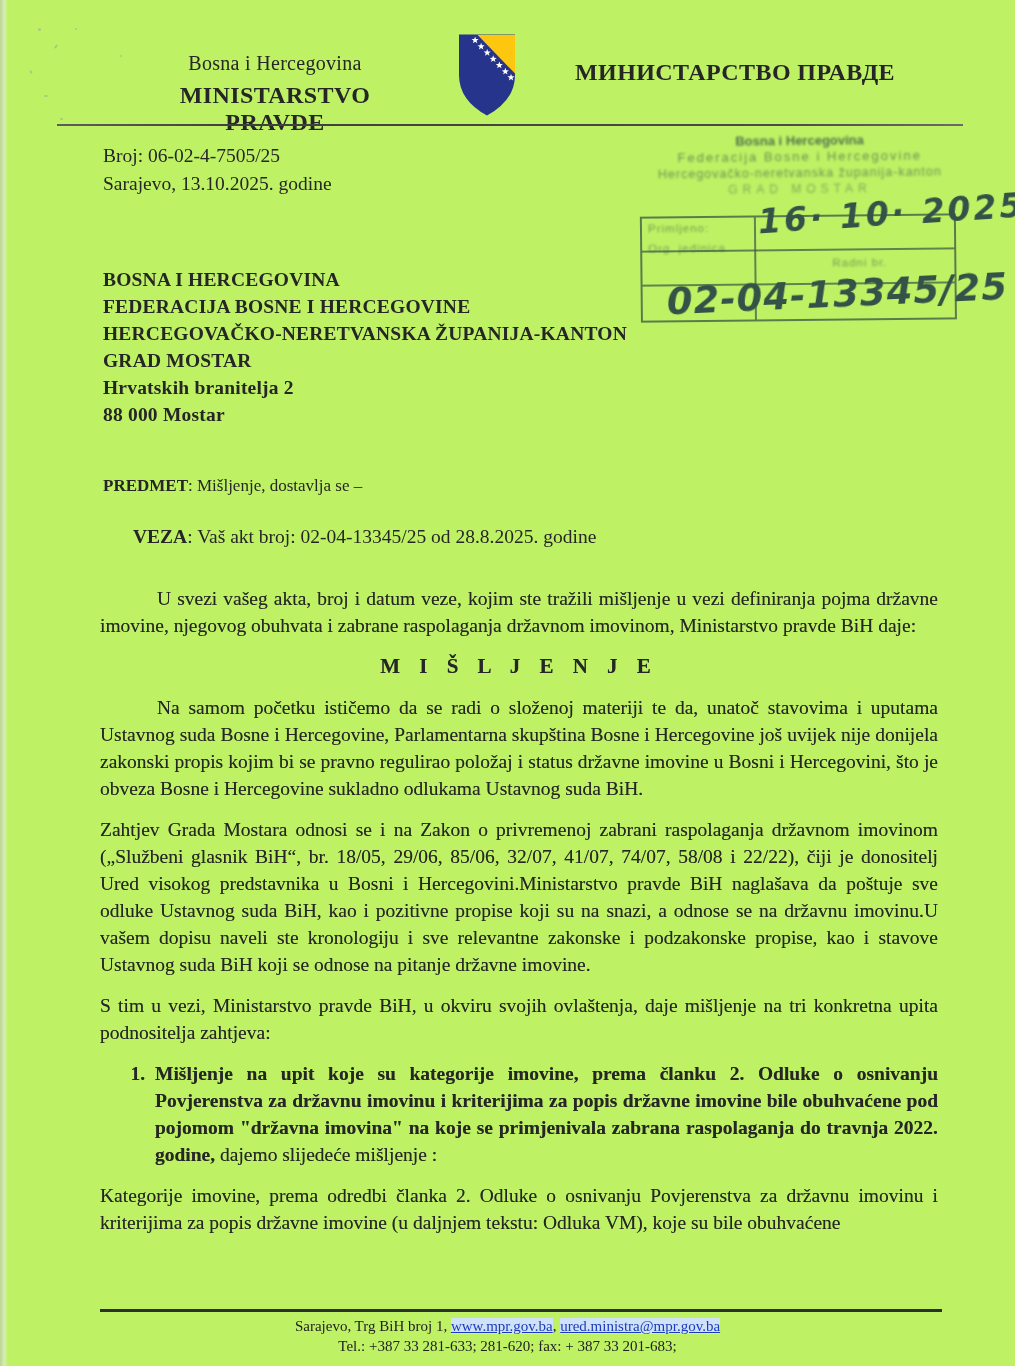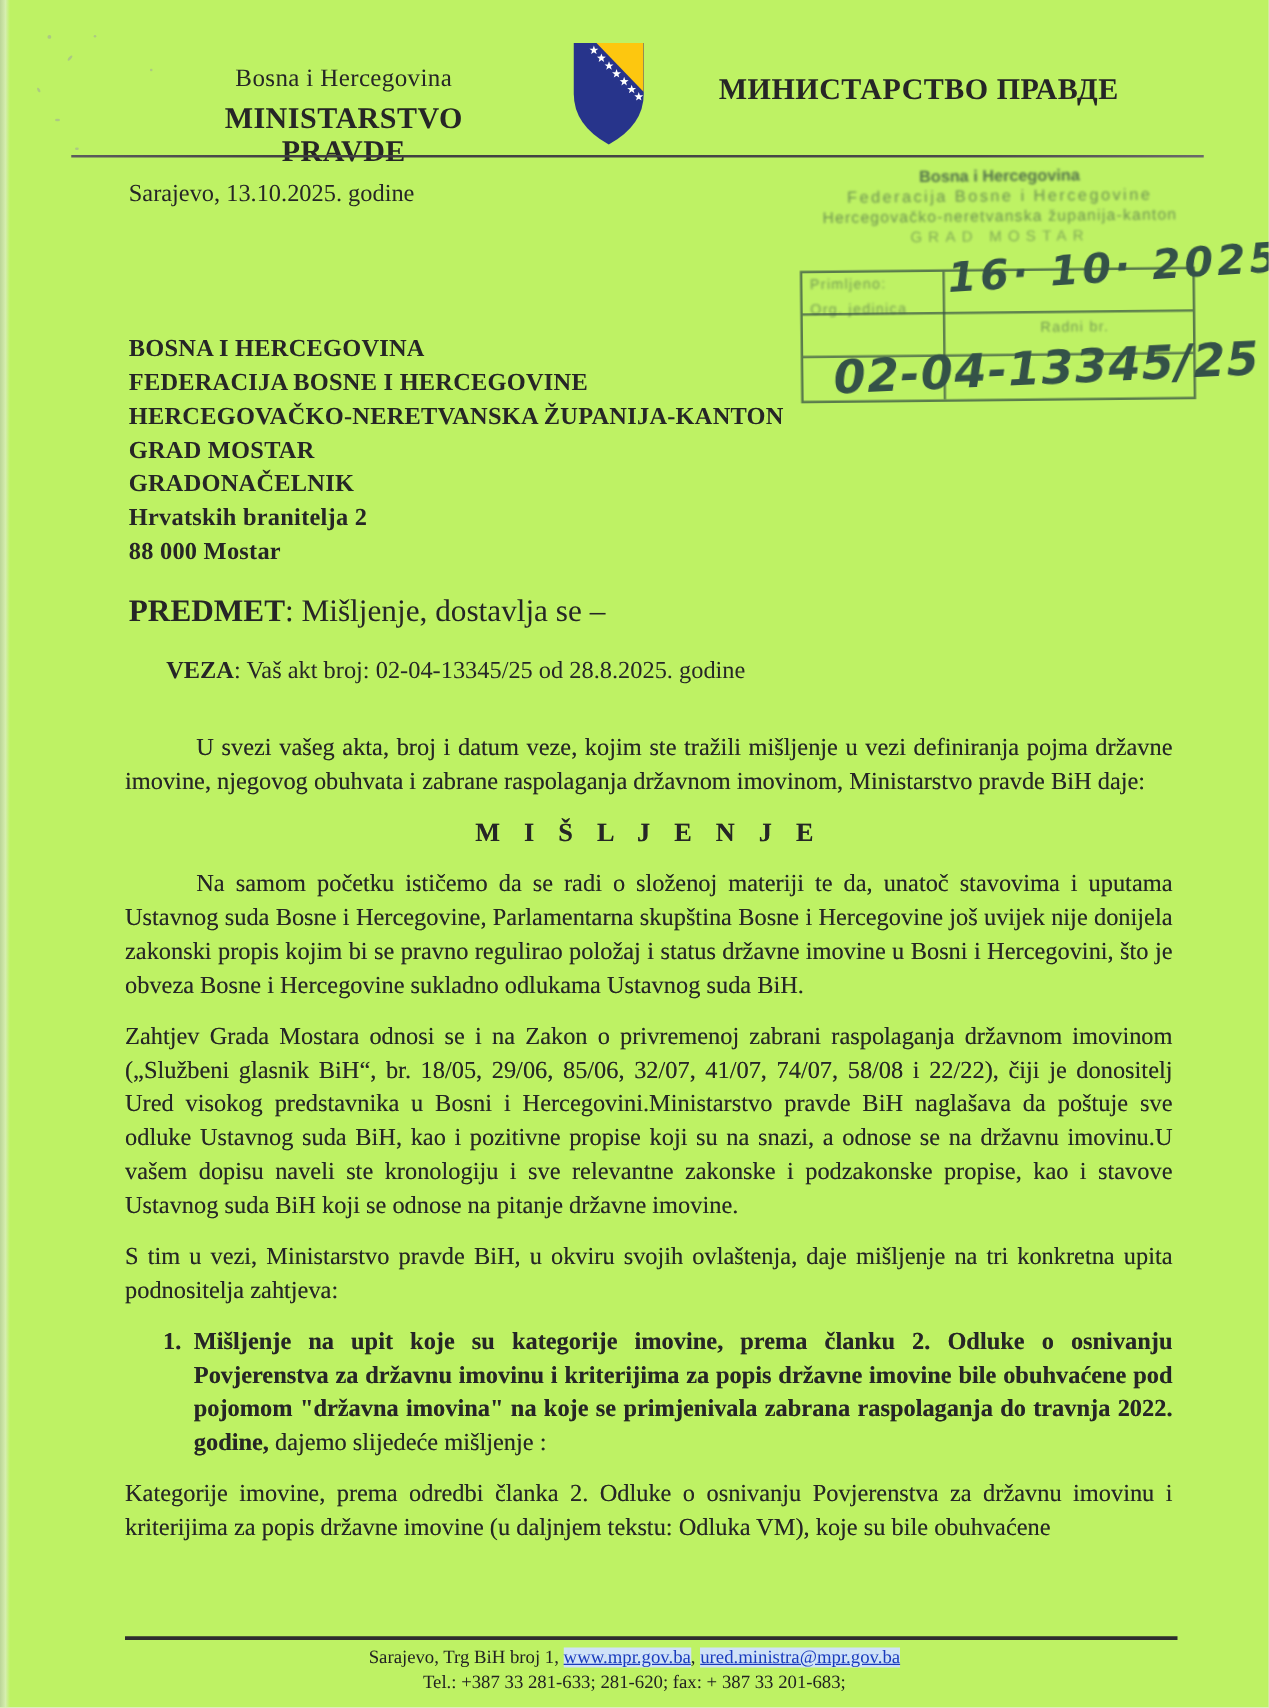--- a/index.html
+++ b/index.html
@@ -63,21 +63,21 @@
   .hand-date{position:absolute;left:120px;top:62px;font-size:33px;
     letter-spacing:3px;transform:rotate(-3deg);white-space:nowrap;}
   .hand-number{position:absolute;left:28px;top:140px;font-size:37px;
     letter-spacing:1px;transform:rotate(-2deg);white-space:nowrap;}
 
   
   .recipient{position:absolute;left:103px;top:266px;font-size:19.5px;
     font-weight:bold;line-height:27px;letter-spacing:.2px;z-index:2;}
 
   
-  .subject{position:absolute;left:103px;top:476px;font-size:25px;text-align:center;}
+  .subject{position:absolute;left:103px;top:476px;font-size:17px;text-align:center;}
   .veza{position:absolute;left:103px;top:526px;font-size:19.5px;margin-left:30px;}
   .lbl{font-weight:bold;}
 
   
   .bodytext{
     position:absolute;left:100px;top:585px;width:838px;
     font-size:19.5px;line-height:27px;text-align:justify;
     text-shadow:0 0 .4px rgba(20,20,20,.45);
   }
   .bodytext p{margin:0 0 14px 0;}
@@ -136,20 +136,21 @@
       </g>
     </svg>
 
     <div class="lh-right">
       <div class="lh-line2">МИНИСТАРСТВО ПРАВДЕ</div>
     </div>
   </div>
   <div class="header-rule"></div>
 
   <div class="refblock">
+    <div>Broj: 06-02-4-7505/25</div>
     <div>Sarajevo, 13.10.2025. godine</div>
   </div>
 
   <div class="stamp">
     <div class="stamp-head">
       <div class="sl1">Bosna i Hercegovina</div>
       <div class="sl2">Federacija Bosne i Hercegovine</div>
       <div class="sl3">Hercegovačko-neretvanska županija-kanton</div>
       <div class="sl4">GRAD MOSTAR</div>
     </div>
@@ -164,21 +165,20 @@
     </div>
     <div class="hand hand-date">16· 10· 2025</div>
     <div class="hand hand-number">02-04-13345/25</div>
   </div>
 
   <div class="recipient">
     <div>BOSNA I HERCEGOVINA</div>
     <div>FEDERACIJA BOSNE I HERCEGOVINE</div>
     <div>HERCEGOVAČKO-NERETVANSKA ŽUPANIJA-KANTON</div>
     <div>GRAD MOSTAR</div>
-    <div>GRADONAČELNIK</div>
     <div>Hrvatskih branitelja 2</div>
     <div>88 000 Mostar</div>
   </div>
 
   <div class="subject">
     <span class="lbl">PREDMET</span><span>:  Mišljenje, dostavlja se –</span>
   </div>
   <div class="veza">
     <span class="lbl">VEZA</span><span>: Vaš akt broj: 02-04-13345/25 od 28.8.2025. godine</span>
   </div>

